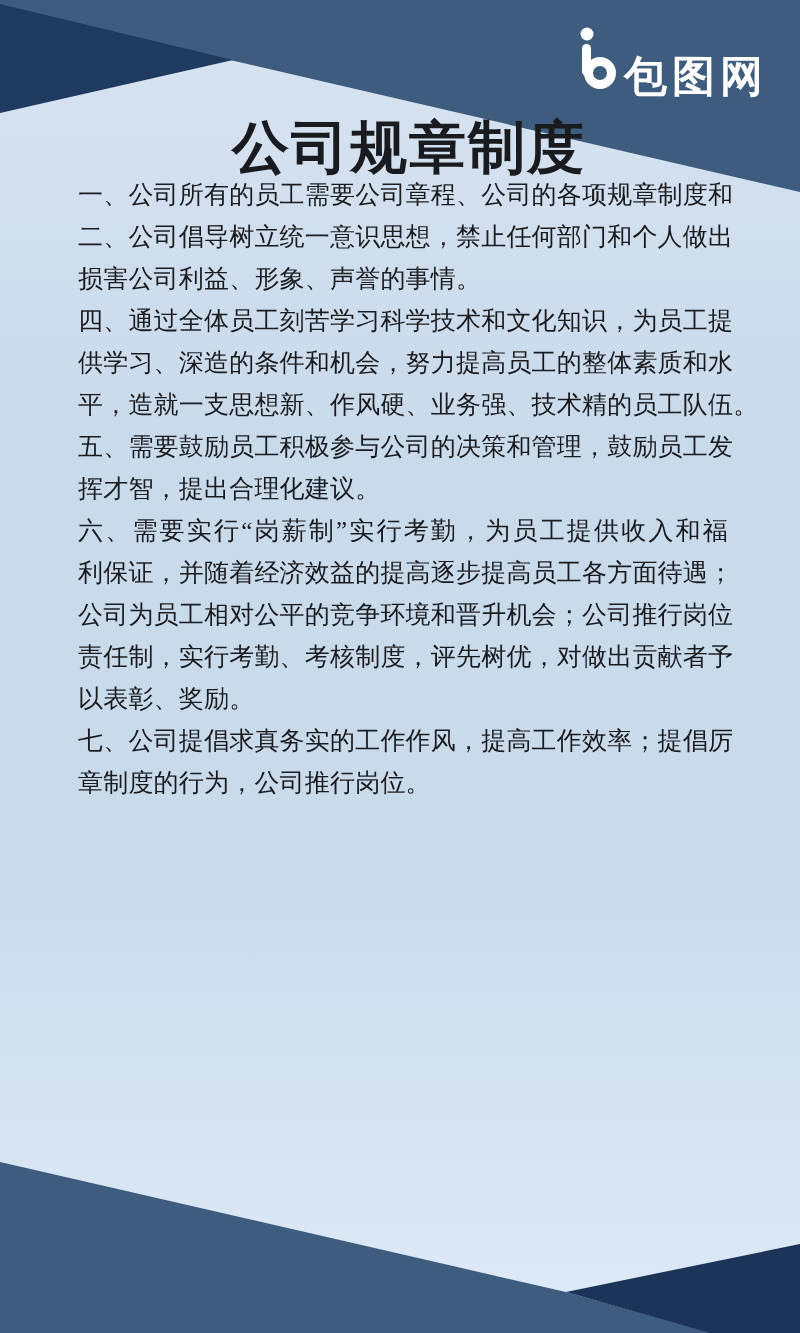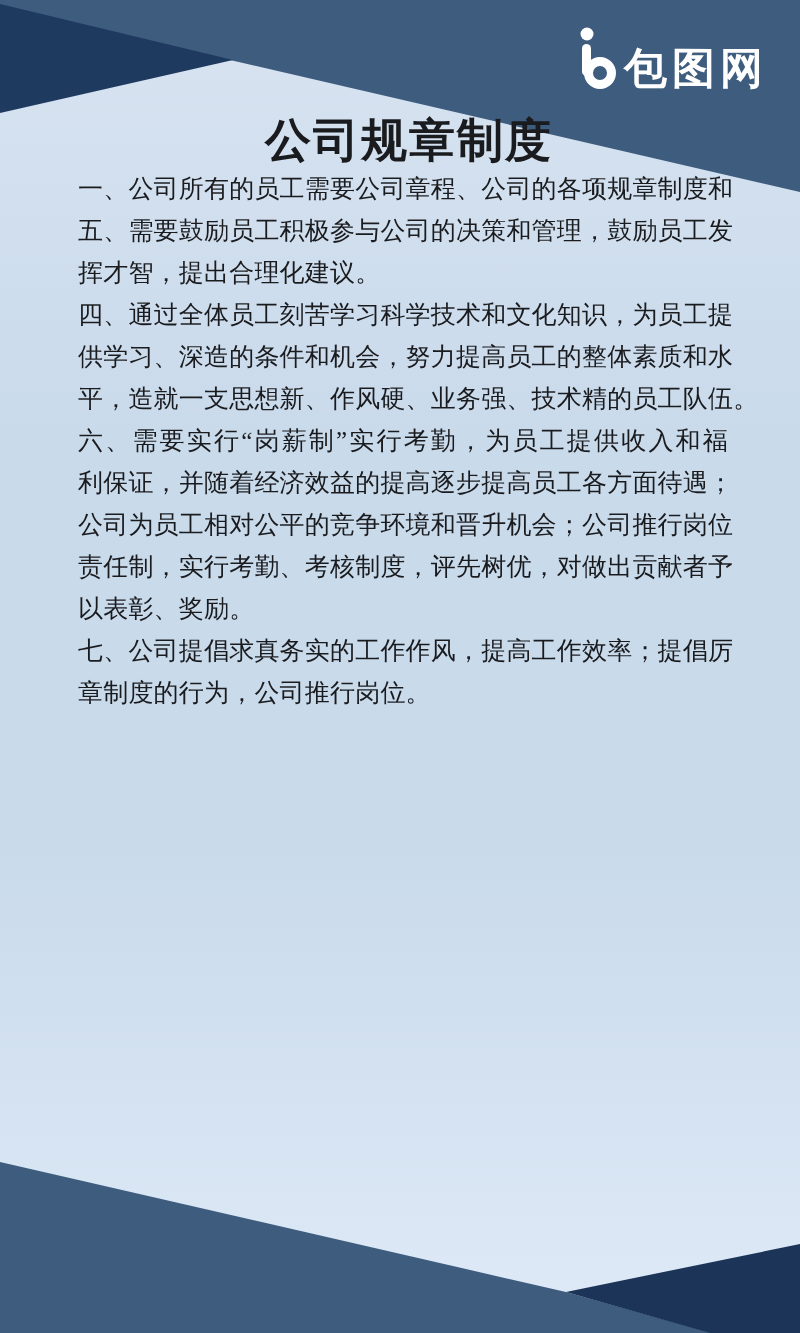--- a/index.html
+++ b/index.html
@@ -29,40 +29,40 @@
     align-items: flex-start;
     gap: 6px;
     color: var(--logo_white, #ffffff);
   }
   .logo-mark { display: block; }
   .logo-text {
     font-family: "Liberation Sans", "DejaVu Sans", sans-serif;
     font-weight: 700;
     font-size: 43px;
     line-height: 1;
-    margin-top: 20px;
+    margin-top: 28px;
     letter-spacing: 5px;
     white-space: nowrap;
   }
   .title {
     position: absolute;
     left: 18px;
     right: 0;
     top: 110px;
     margin: 0;
     text-align: center;
-    font-size: 46px;
+    font-size: 57px;
     font-weight: 700;
     letter-spacing: 2px;
     color: var(--text, #161719);
   }
   .rules {
     position: absolute;
     left: 78px;
-    top: 168px;
+    top: 174px;
     width: 650px;
     color: var(--text, #161719);
   }
   .rule { margin: 0; }
   .line {
     font-size: 25px;
     line-height: 42px;
     height: 42px;
     white-space: nowrap;
     text-align: justify;
@@ -102,27 +102,31 @@
     <span class="logo-text">包图网</span>
   </div>
 
   <h1 class="title">公司规章制度</h1>
 
   <div class="rules">
       <div class="rule">
         <div class="line">一、公司所有的员工需要公司章程、公司的各项规章制度和</div>
       </div>
       <div class="rule">
-        <div class="line">五、需要鼓励员工积极参与公司的决策和管理，鼓励员工发</div>
-        <div class="line last">挥才智，提出合理化建议。</div>
+        <div class="line">二、公司倡导树立统一意识思想，禁止任何部门和个人做出</div>
+        <div class="line last">损害公司利益、形象、声誉的事情。</div>
       </div>
       <div class="rule">
         <div class="line">四、通过全体员工刻苦学习科学技术和文化知识，为员工提</div>
         <div class="line">供学习、深造的条件和机会，努力提高员工的整体素质和水</div>
         <div class="line last">平，造就一支思想新、作风硬、业务强、技术精的员工队伍。</div>
+      </div>
+      <div class="rule">
+        <div class="line">五、需要鼓励员工积极参与公司的决策和管理，鼓励员工发</div>
+        <div class="line last">挥才智，提出合理化建议。</div>
       </div>
       <div class="rule">
         <div class="line">六、需要实行“岗薪制”实行考勤，为员工提供收入和福</div>
         <div class="line">利保证，并随着经济效益的提高逐步提高员工各方面待遇；</div>
         <div class="line">公司为员工相对公平的竞争环境和晋升机会；公司推行岗位</div>
         <div class="line">责任制，实行考勤、考核制度，评先树优，对做出贡献者予</div>
         <div class="line last">以表彰、奖励。</div>
       </div>
       <div class="rule">
         <div class="line">七、公司提倡求真务实的工作作风，提高工作效率；提倡厉</div>

